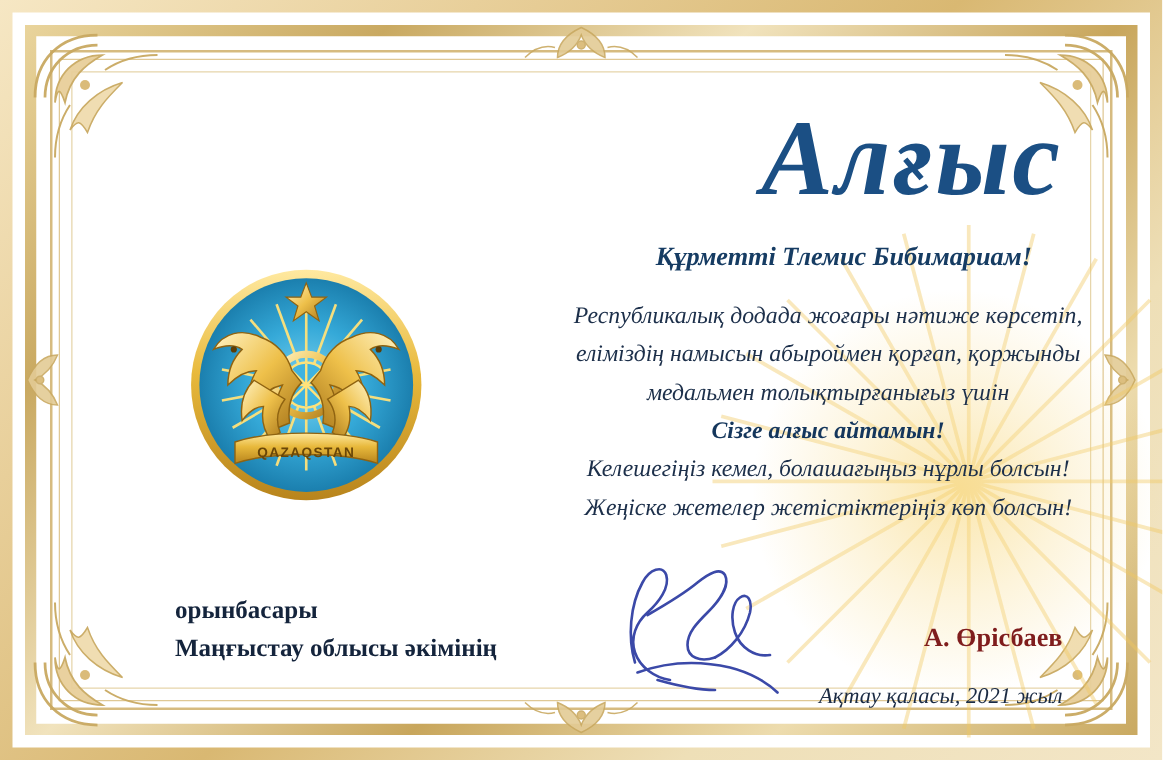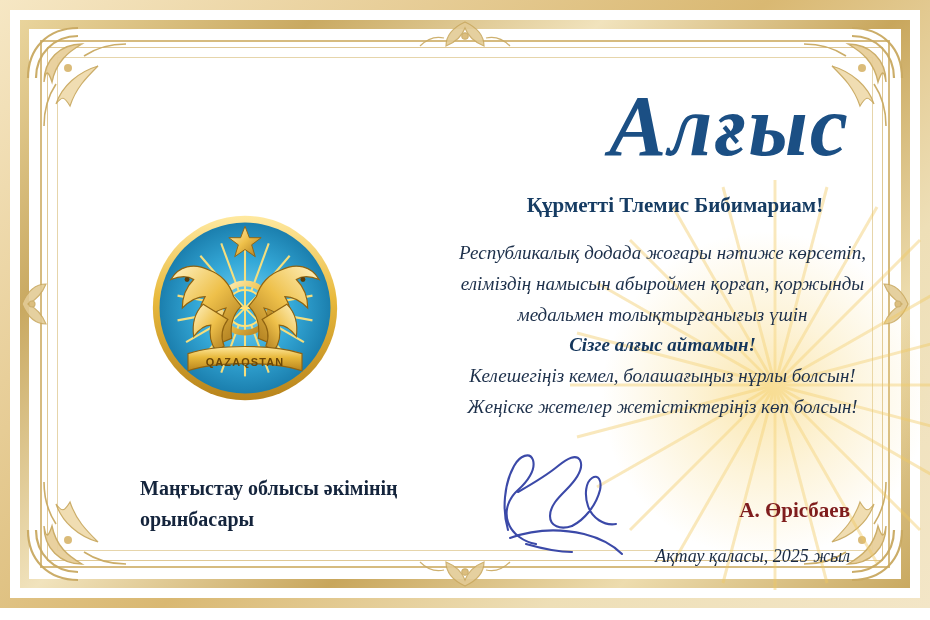--- a/index.html
+++ b/index.html
@@ -118,20 +118,21 @@
   }
 
   .salutation {
     position: absolute;
     left: 360px;
     top: 135px;
     width: 510px;
     text-align: center;
     font-size: 21px;
     font-weight: bold;
+    font-style: italic;
     color: #163c63;
   }
 
   .body-text {
     position: absolute;
     left: 330px;
     top: 180px;
     width: 545px;
     text-align: center;
     font-size: 19px;
@@ -391,31 +392,31 @@
     <div class="body-text">
       <span class="ln">Республикалық додада жоғары нәтиже көрсетіп,</span>
       <span class="ln">еліміздің намысын абыроймен қорғап, қоржынды</span>
       <span class="ln">медальмен толықтырғанығыз үшін</span>
       <span class="ln strong">Сізге алғыс айтамын!</span>
       <span class="ln">Келешегіңіз кемел, болашағыңыз нұрлы болсын!</span>
       <span class="ln">Жеңіске жетелер жетістіктеріңіз көп болсын!</span>
     </div>
 
     <div class="signer-role">
+      <div>орынбасары</div>
       <div>Маңғыстау облысы әкімінің</div>
-      <div>орынбасары</div>
     </div>
 
     <svg class="signature" viewBox="0 0 170 150">
       <g fill="none" stroke="#3b49a8" stroke-width="2.1" stroke-linecap="round">
         <path d="M28 112 C22 92 24 66 34 48 C40 37 50 34 53 42 C56 52 47 64 38 72 C29 80 24 92 28 104 C32 116 44 124 56 126"></path>
         <path d="M38 74 C52 66 66 58 78 48 C88 40 96 36 100 42 C104 50 96 62 86 72 C78 80 70 88 70 98 C70 108 80 112 92 108"></path>
         <path d="M92 108 C104 102 116 88 120 72 C122 62 118 56 112 60 C106 64 104 76 108 88 C112 100 124 108 136 106"></path>
         <path d="M30 120 C52 112 78 110 104 116 C120 120 134 128 142 136"></path>
         <path d="M46 126 C60 130 76 134 92 134"></path>
       </g>
     </svg>
 
     <div class="signer-name">А. Өрісбаев</div>
-    <div class="place-date">Ақтау қаласы, 2025 жыл</div>
+    <div class="place-date">Ақтау қаласы, 2021 жыл</div>
 
   </div>
 </div>
 
 </body></html>

